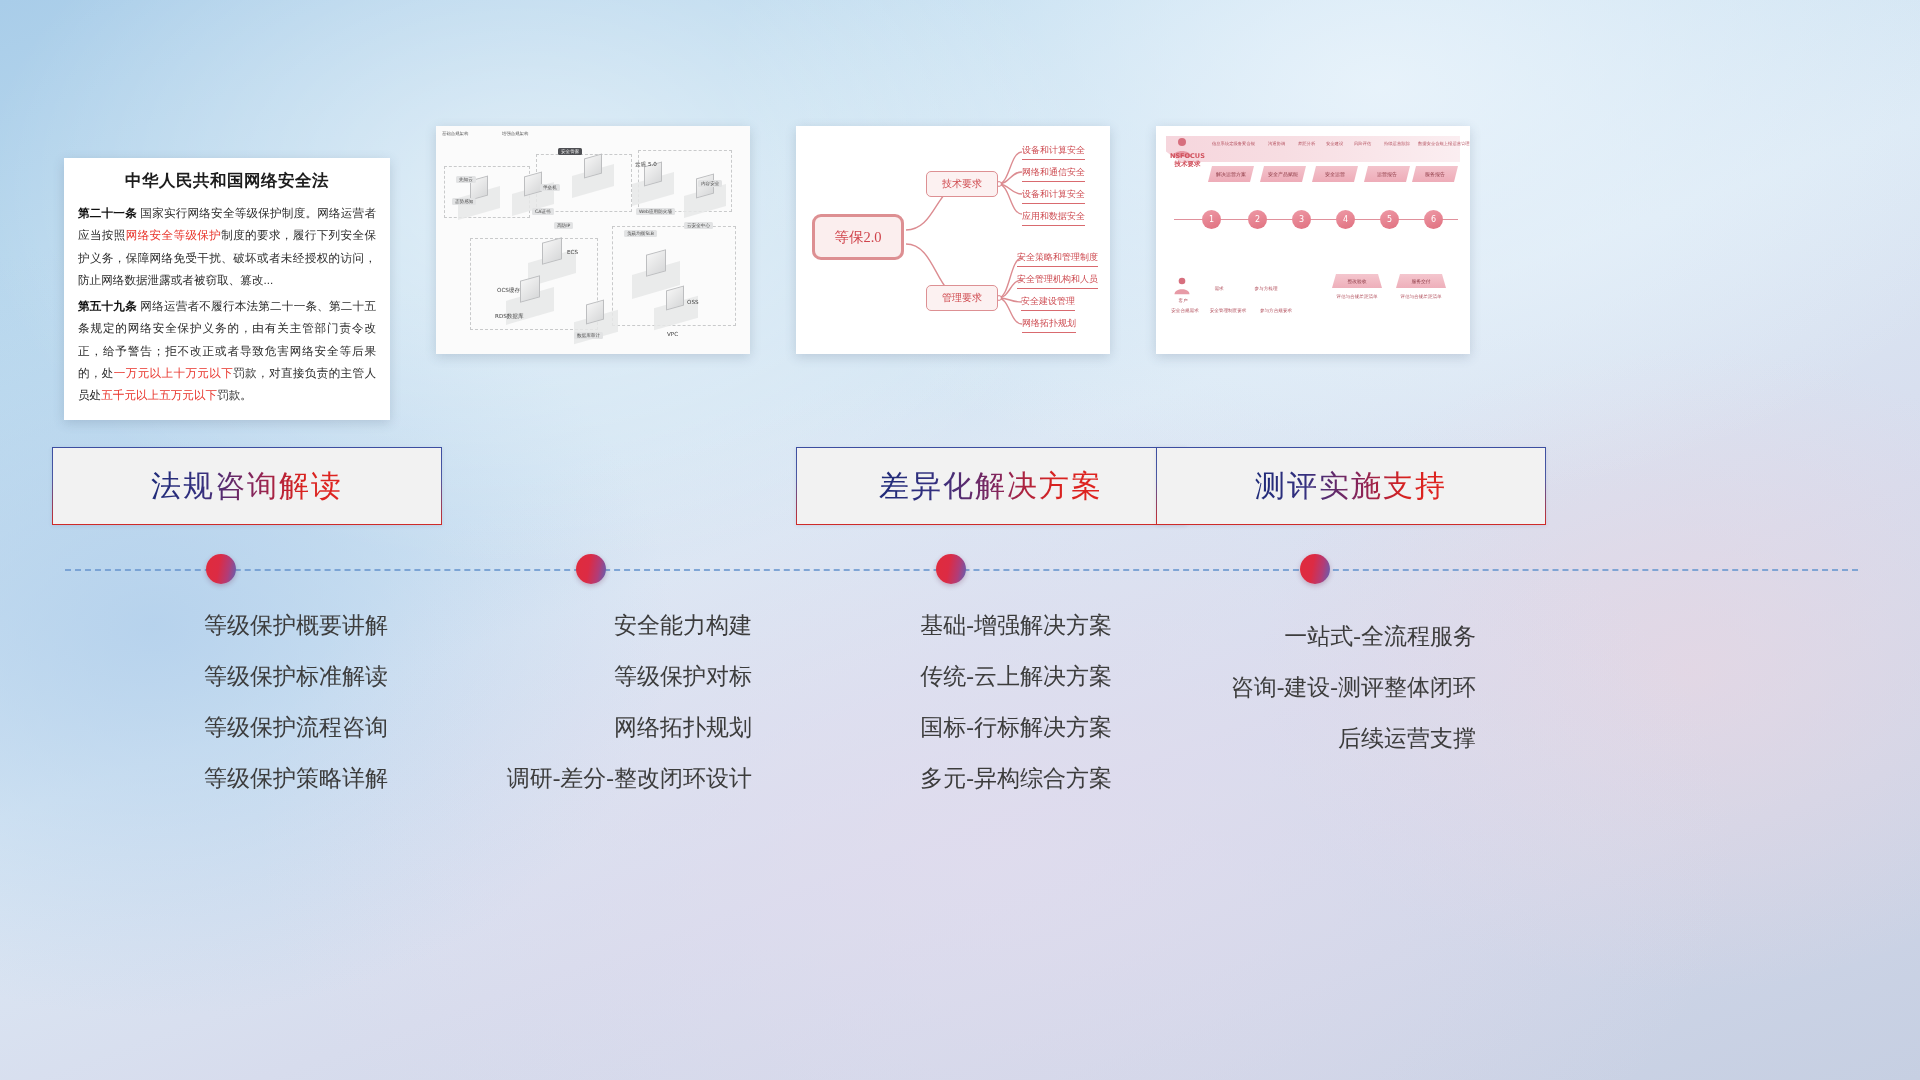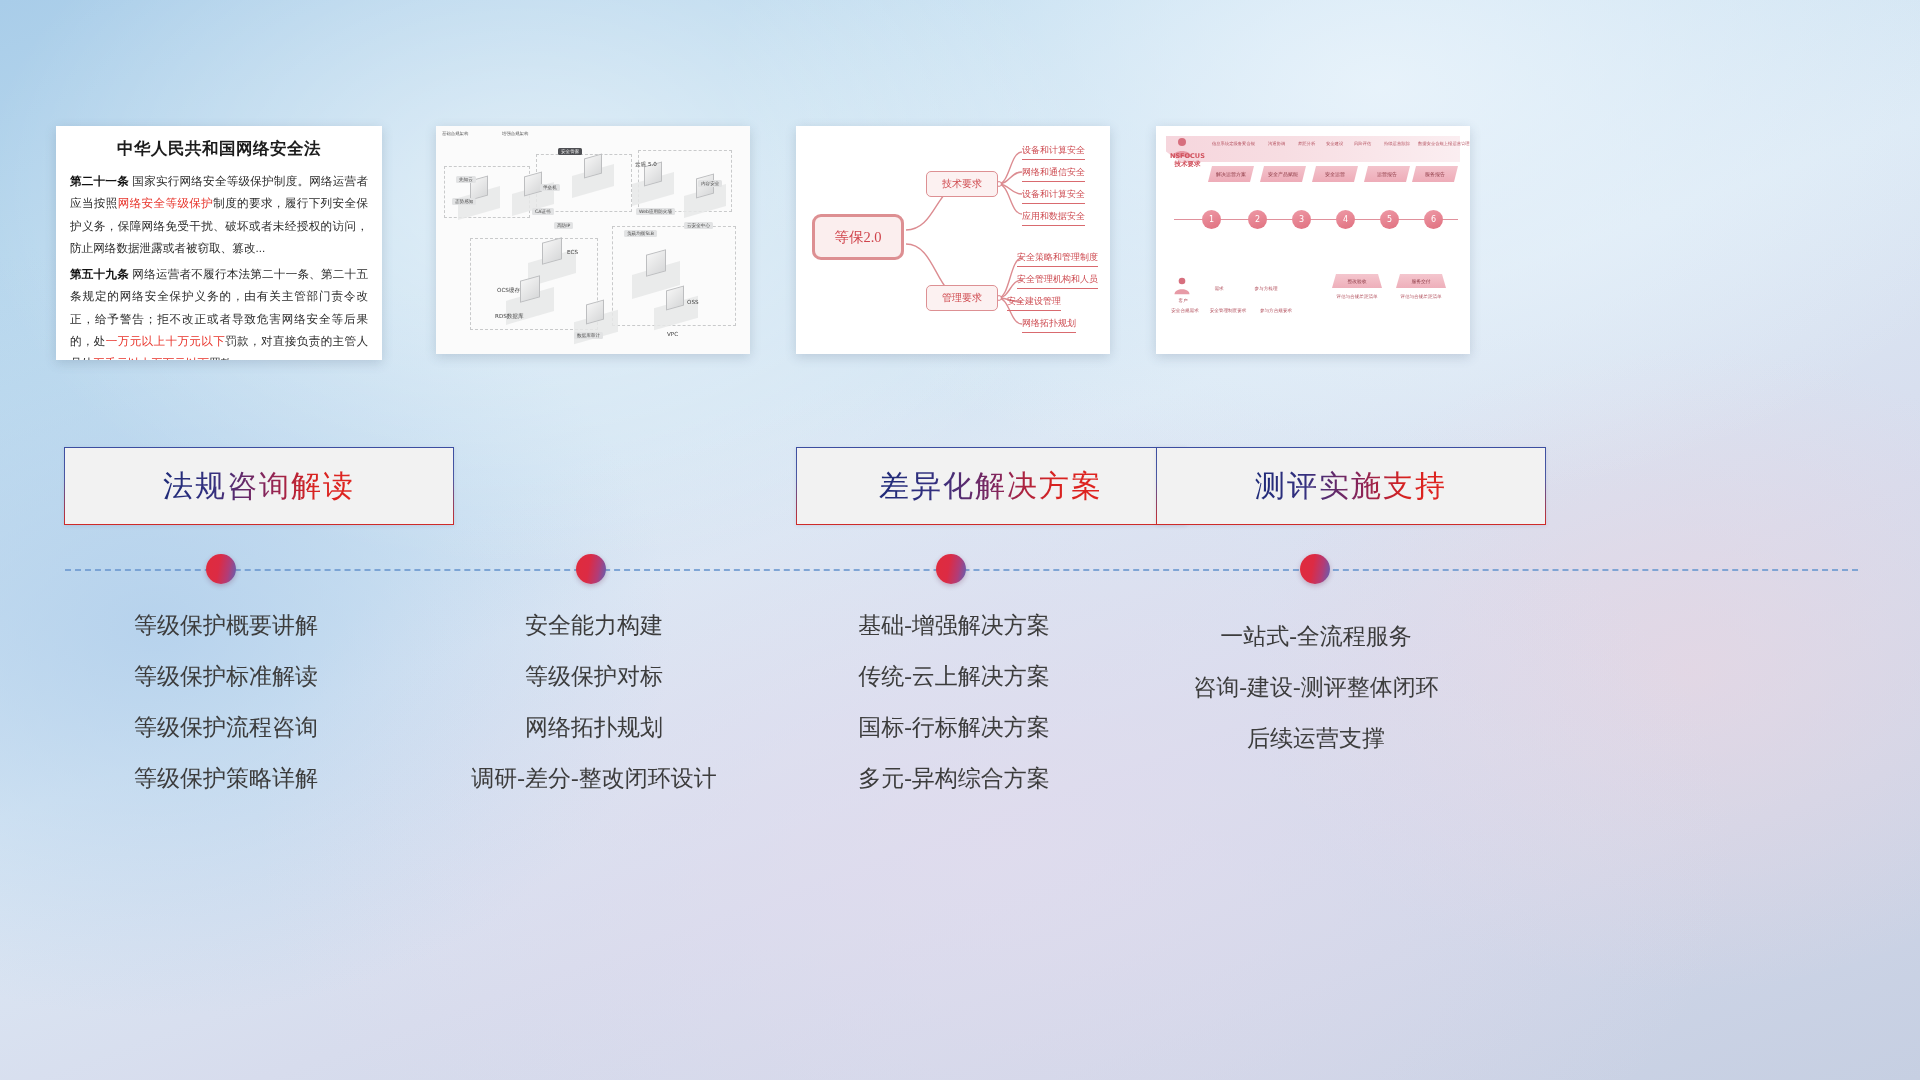--- a/index.html
+++ b/index.html
@@ -20,21 +20,21 @@
   }
   .stage { position: absolute; inset: 0; }
 
   
   .cards { position: absolute; left: 0; top: 126px; width: 1920px; height: 236px; }
   .card {
     position: absolute; top: 0; background: #ffffff;
     box-shadow: 0 3px 11px rgba(60,80,110,0.20);
     overflow: hidden;
   }
-  .card.c1 { left: 56px;   width: 326px; height: 234px; }
+  .card.c1 { left: 64px;   width: 326px; height: 262px; margin-top: 32px; }
   .card.c2 { left: 436px;  width: 314px; height: 228px; }
   .card.c3 { left: 796px;  width: 314px; height: 228px; }
   .card.c4 { left: 1156px; width: 314px; height: 228px; }
 
   
   .law { padding: 12px 14px 8px 14px; }
   .law-title {
     text-align: center; font-weight: bold; font-size: 16.5px; color: #1c1c1c;
     letter-spacing: .5px; margin-bottom: 10px;
   }
@@ -132,21 +132,21 @@
   
   .headers { position: absolute; left: 0; top: 447px; width: 1920px; height: 78px; }
   .hbox {
     position: absolute; top: 0; height: 78px;
     background: #f2f2f2;
     border: 1.6px solid; border-image-slice: 1;
     border-image-source: linear-gradient(180deg,#3c4ea0 0%, #4a58a3 40%, #d02a27 100%);
     display: flex; align-items: center; justify-content: center;
     box-shadow: 0 1px 4px rgba(70,80,120,.12);
   }
-  .hbox.h1 { left: 64px;   width: 390px; text-align: right; }
+  .hbox.h1 { left: 52px;   width: 390px; text-align: right; }
   .hbox.h2 { left: 436px;  width: 390px; }
   .hbox.h3 { left: 796px;  width: 390px; }
   .hbox.h4 { left: 1156px; width: 390px; }
   .hbox span {
     font-size: 30px; letter-spacing: 2px;
     background: linear-gradient(90deg, #1e2a78 0%, #34307f 26%, #8a2458 55%, #d8221f 78%, #e02420 100%);
     -webkit-background-clip: text; background-clip: text;
     -webkit-text-fill-color: transparent; color: transparent;
     font-family: "Liberation Serif", "DejaVu Serif", serif;
   }
@@ -162,21 +162,21 @@
     background: linear-gradient(100deg,#e02b3c 0%, #dc2b44 42%, #b23c77 72%, #5a63b8 100%);
     box-shadow: 0 2px 5px rgba(120,50,90,.30);
   }
   .tl-dot.d1 { left: 206px; }
   .tl-dot.d2 { left: 576px; }
   .tl-dot.d3 { left: 936px; }
   .tl-dot.d4 { left: 1300px; }
 
   
   .cols { position: absolute; left: 0; top: 600px; width: 1920px; height: 230px; }
-  .col { position: absolute; top: 0; text-align: center; }
+  .col { position: absolute; top: 0; text-align: right; }
   .col.k1 { left: 64px;   width: 324px; }
   .col.k2 { left: 436px;  width: 316px; }
   .col.k3 { left: 796px;  width: 316px; }
   .col.k4 { left: 1156px; width: 320px; }
   .col .item {
     font-size: 23px; color: #3c3c3c; line-height: 51px; white-space: nowrap;
     font-family: "Liberation Serif", "DejaVu Serif", serif;
   }
   .col.k4 { padding-top: 11px; }
 </style>
@@ -276,21 +276,21 @@
         <div class="node2" style="left:130px; top:45px;">技术要求</div>
         <div class="node2" style="left:130px; top:159px;">管理要求</div>
 
         <div class="leaf" style="left:226px; top:18px;">设备和计算安全</div>
         <div class="leaf" style="left:226px; top:40px;">网络和通信安全</div>
         <div class="leaf" style="left:226px; top:62px;">设备和计算安全</div>
         <div class="leaf" style="left:226px; top:84px;">应用和数据安全</div>
 
         <div class="leaf" style="left:221px; top:125px;">安全策略和管理制度</div>
         <div class="leaf" style="left:221px; top:147px;">安全管理机构和人员</div>
-        <div class="leaf" style="left:211px; top:169px;text-align:center;">安全建设管理</div>
+        <div class="leaf" style="left:225px; top:169px;text-align:center;">安全建设管理</div>
         <div class="leaf" style="left:226px; top:191px;">网络拓扑规划</div>
       </div>
     </div>
 
     <div class="card c4">
       <div class="road">
         <div class="hdrband"></div>
 
         <svg width="24" height="22" viewBox="0 0 24 22" style="position:absolute;left:14px;top:10px;">
           <circle cx="12" cy="6" r="4" fill="#d76f7e"></circle>

